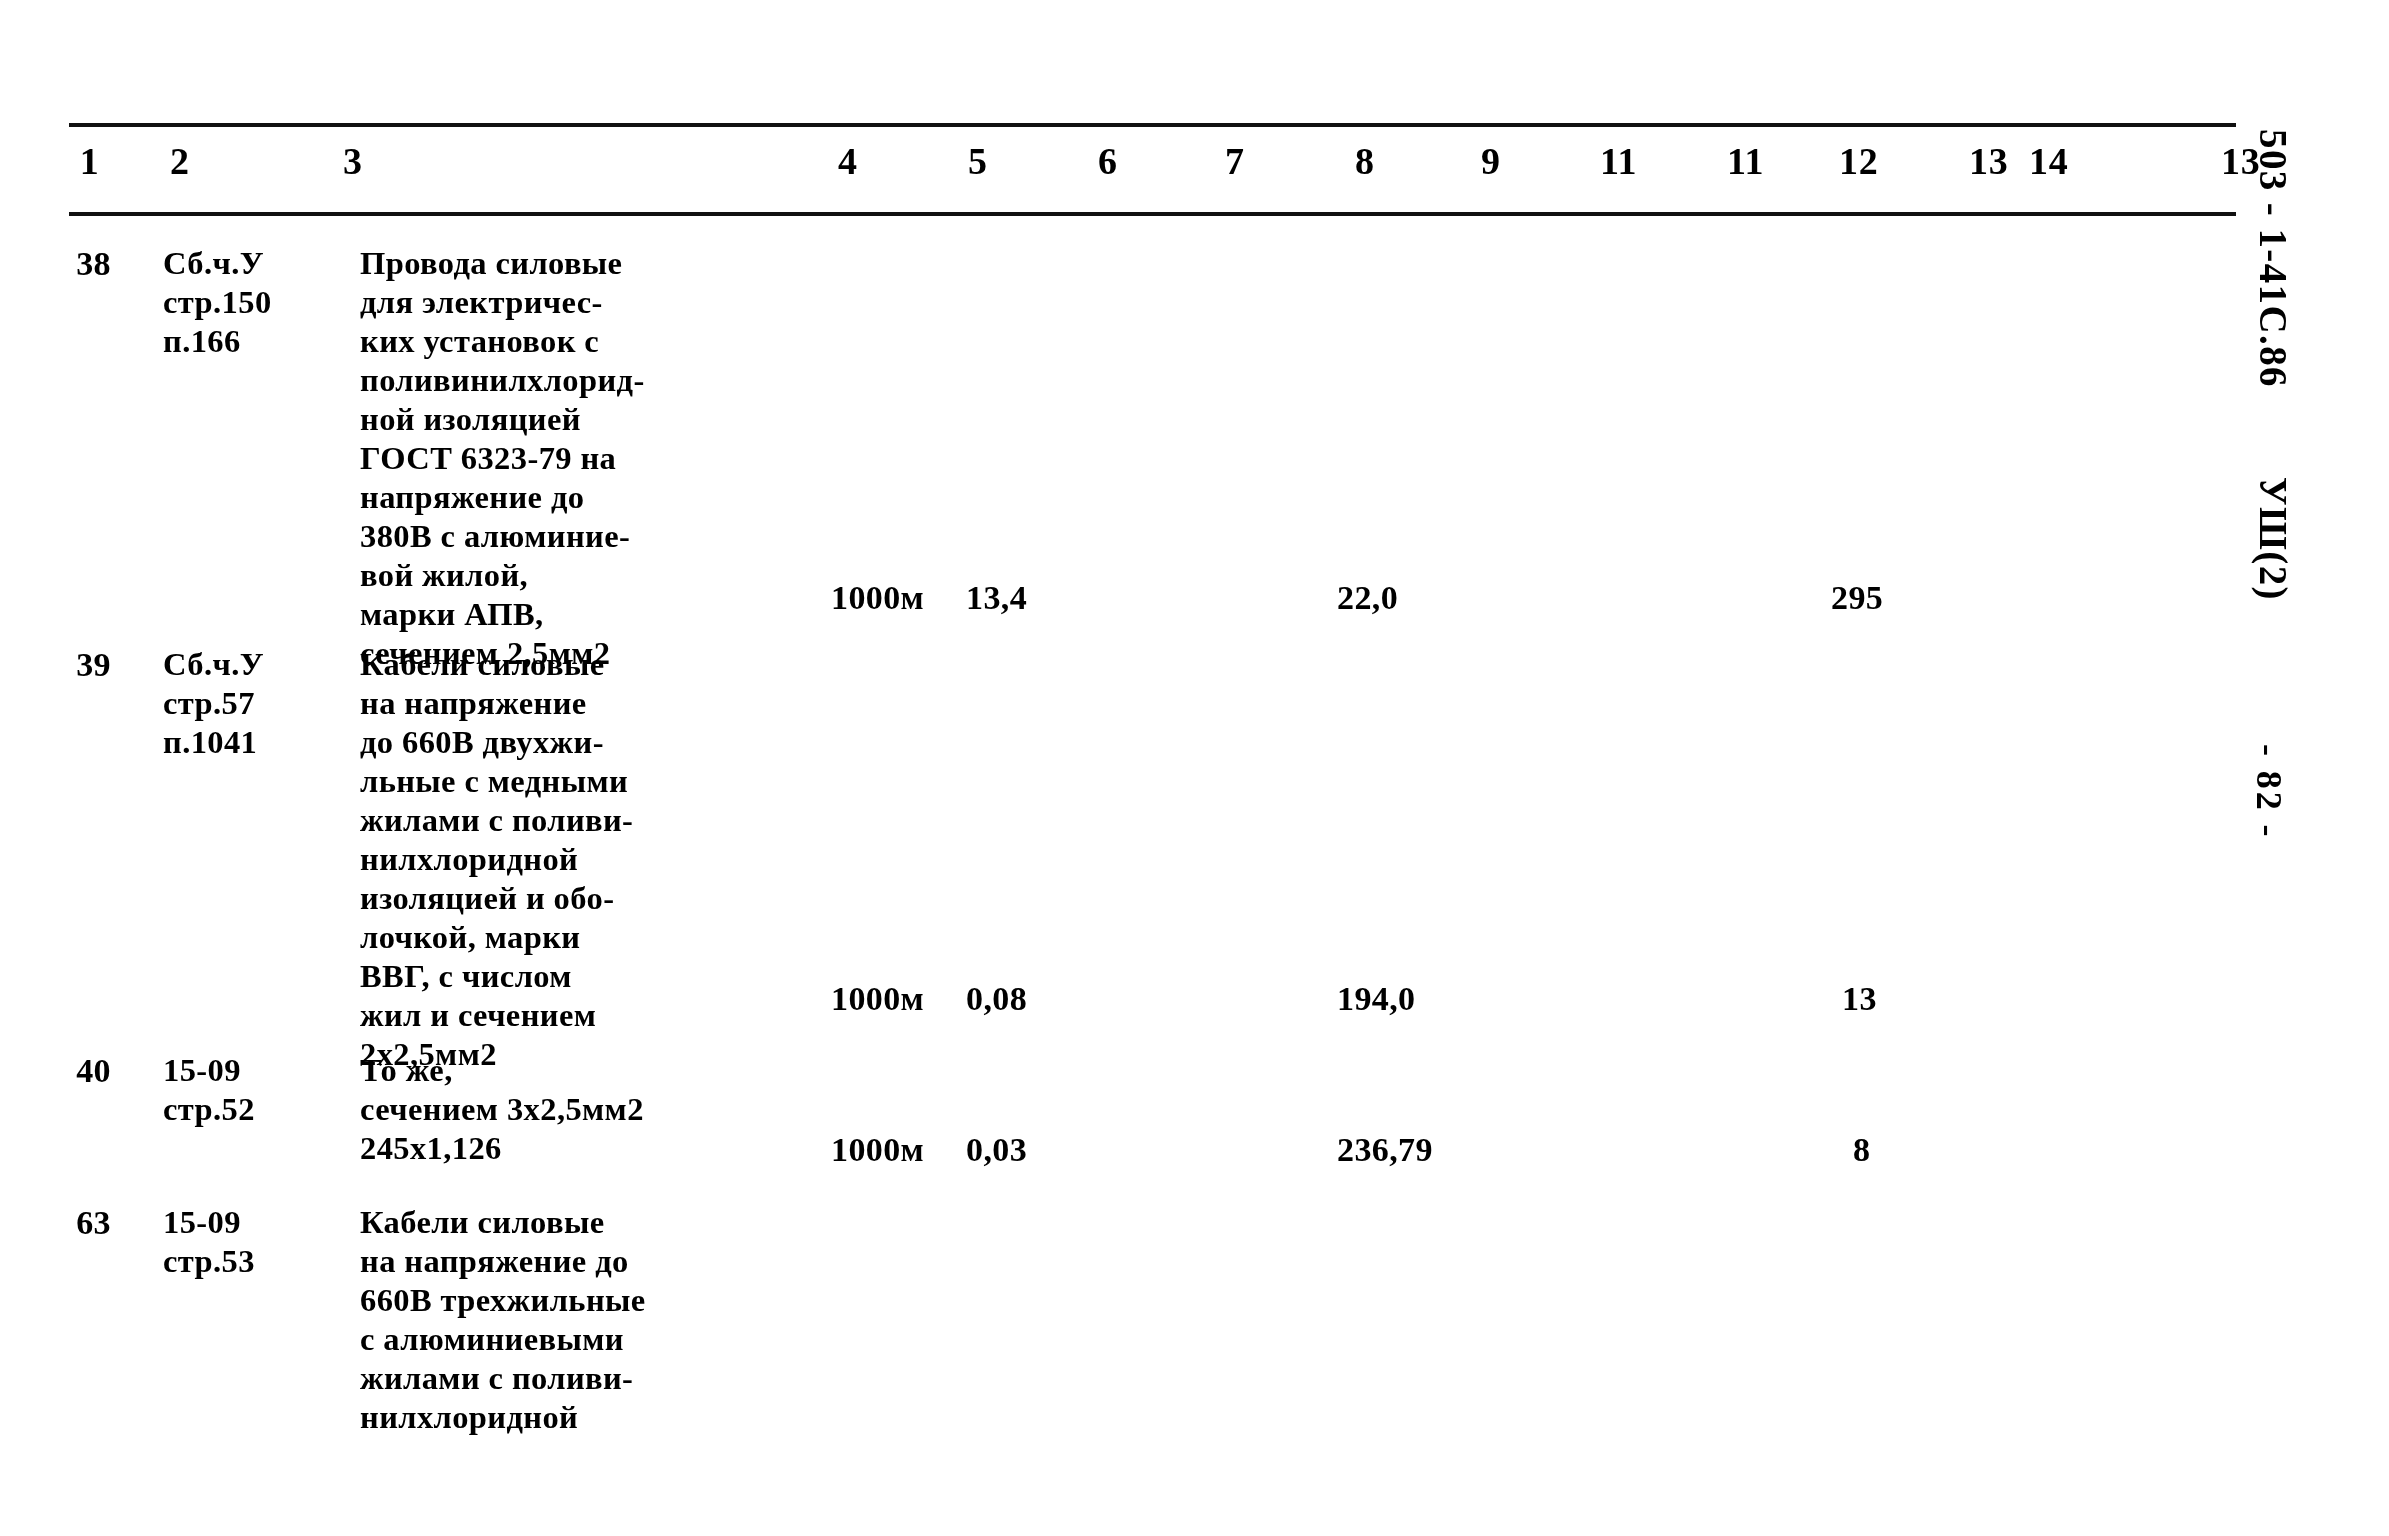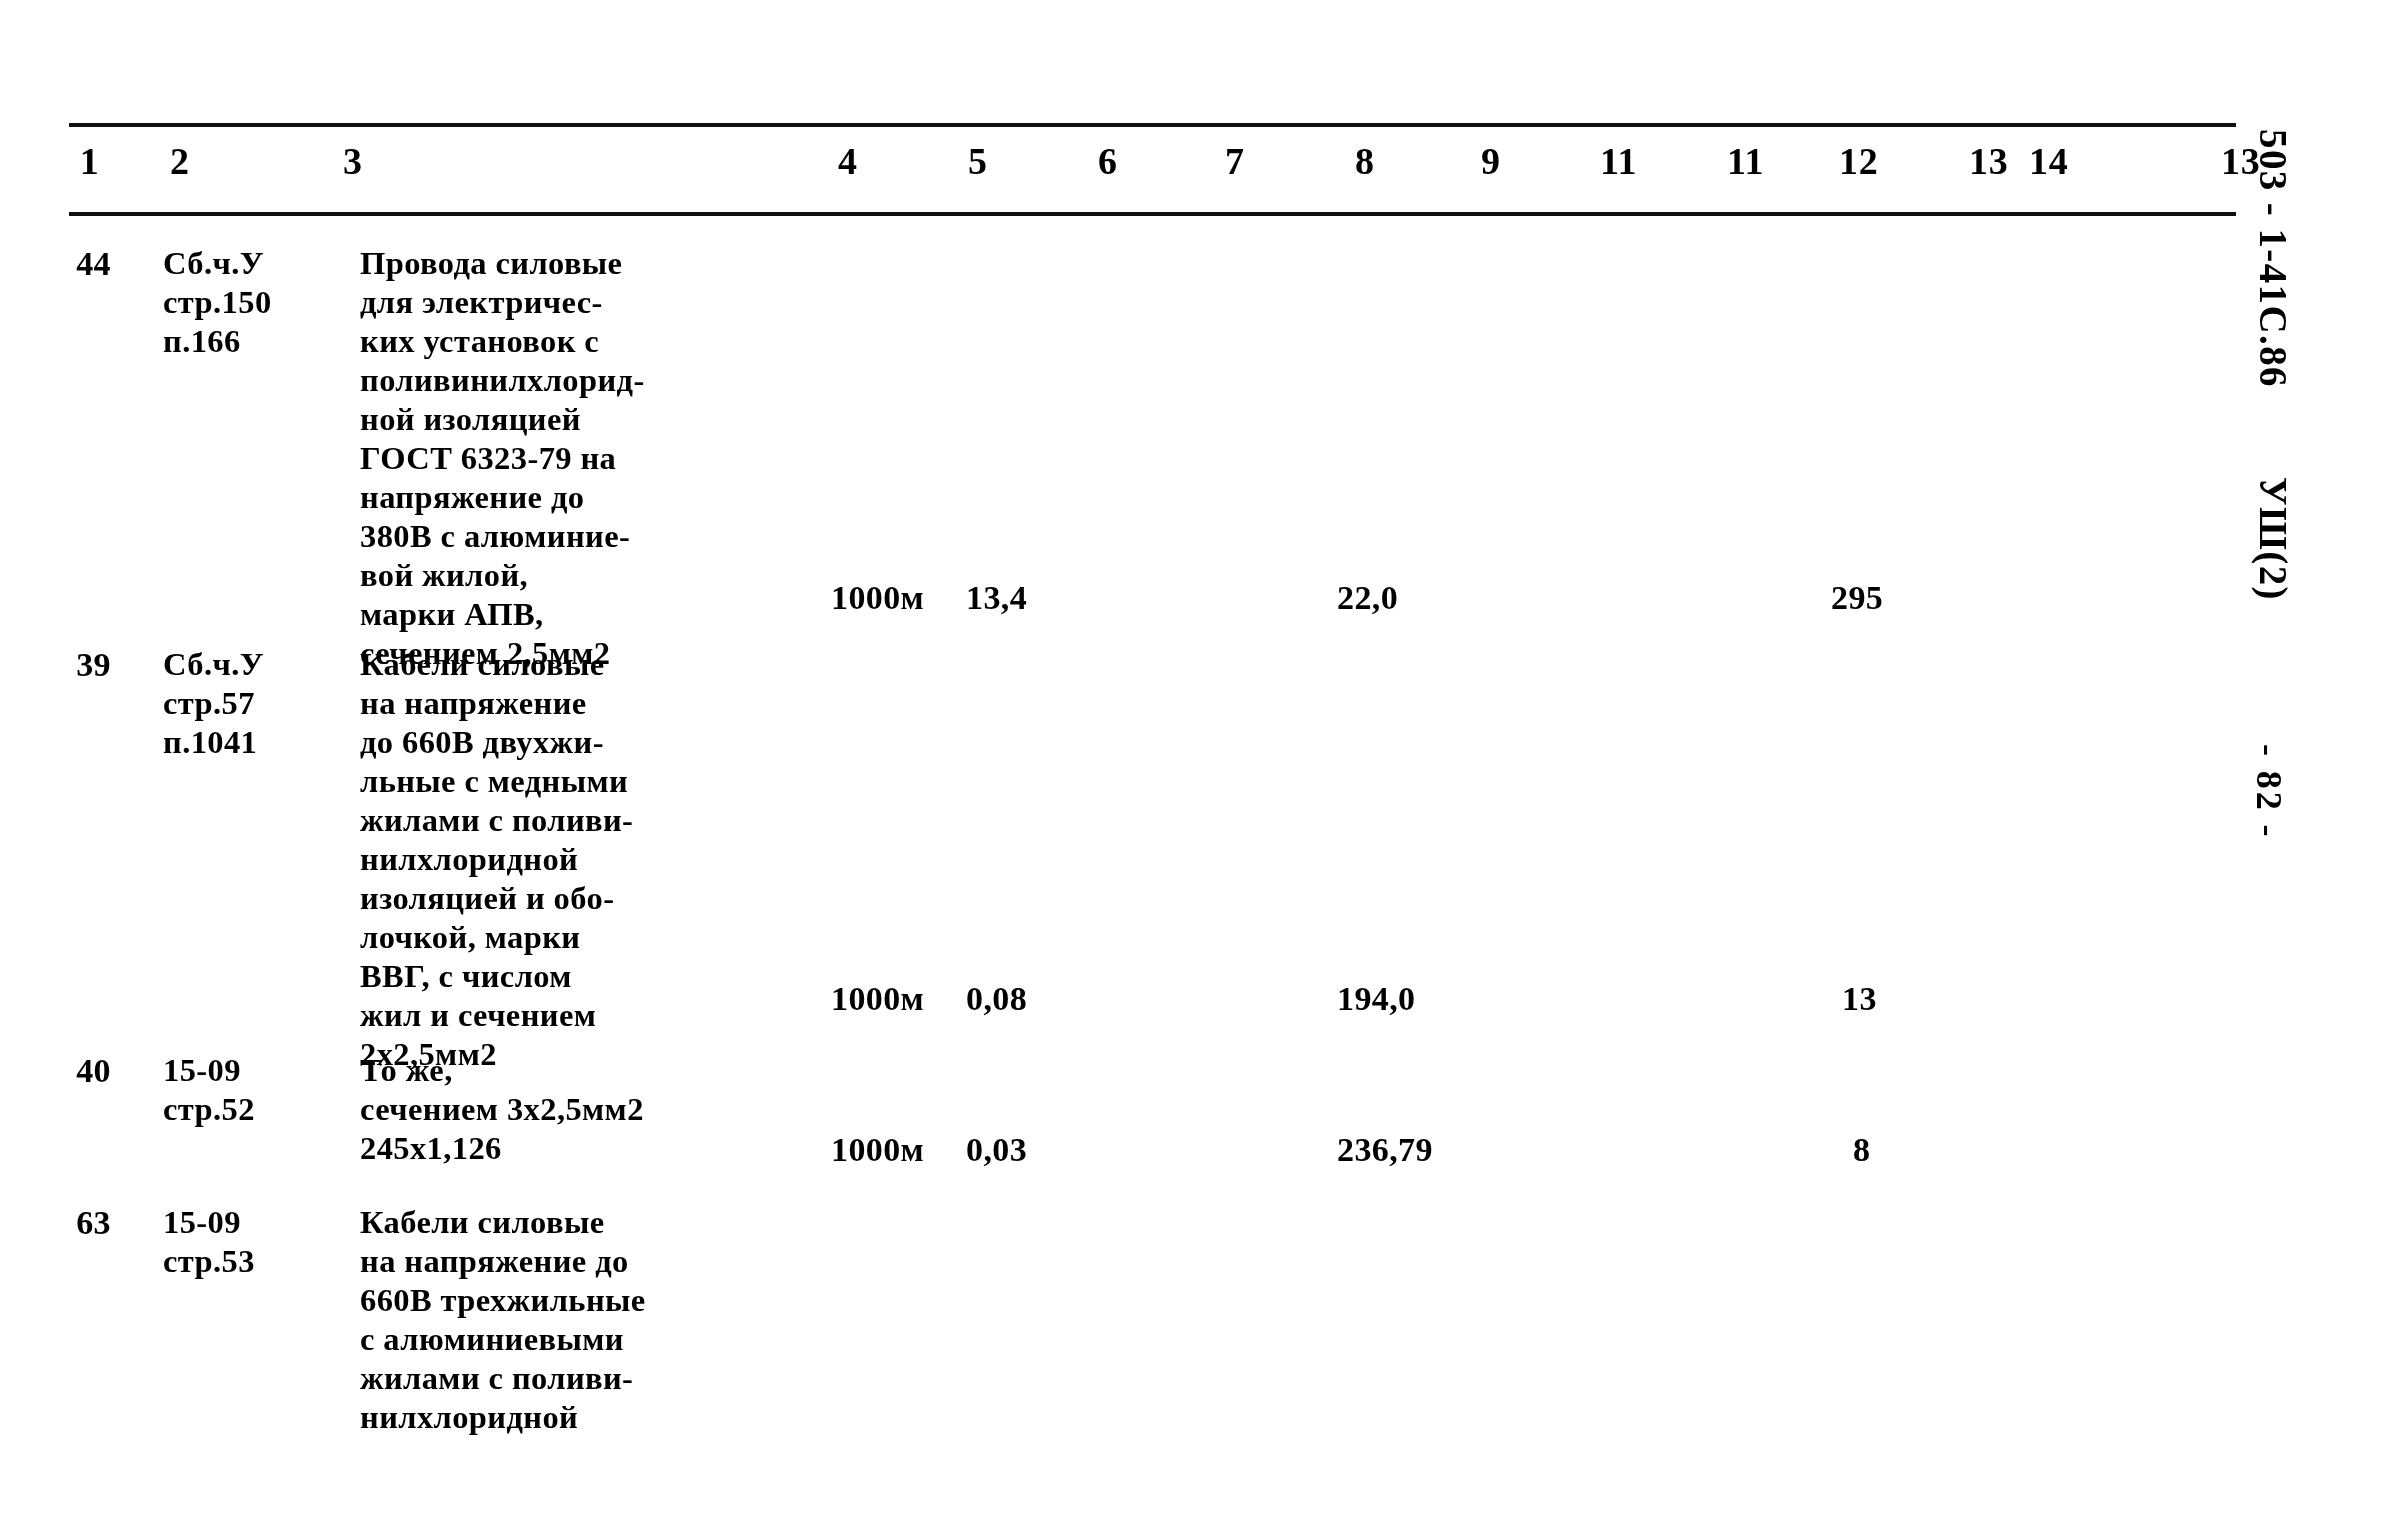--- a/index.html
+++ b/index.html
@@ -125,21 +125,21 @@
     <div class="col-head" style="left:1286px">8</div>
     <div class="col-head" style="left:1412px">9</div>
     <div class="col-head" style="left:1531px">11</div>
     <div class="col-head" style="left:1658px">11</div>
     <div class="col-head" style="left:1770px">12</div>
     <div class="col-head" style="left:1900px">13</div>
     <div class="col-head" style="left:1960px">14</div>
     <div class="col-head" style="left:2152px">13</div>
 
     <div class="row" style="top:121px">
-      <div class="cell num" style="left:7.2px;   top:0px">44</div>
+      <div class="cell num" style="left:7.2px;   top:0px">38</div>
       <div class="cell code" style="left:94px;  top:0px">Сб.ч.У
 стр.150
 п.166</div>
       <div class="cell descr" style="left:271px;  top:0px">Провода силовые
 для электричес-
 ких установок с
 поливинилхлорид-
 ной изоляцией
 ГОСТ 6323-79 на
 напряжение до

